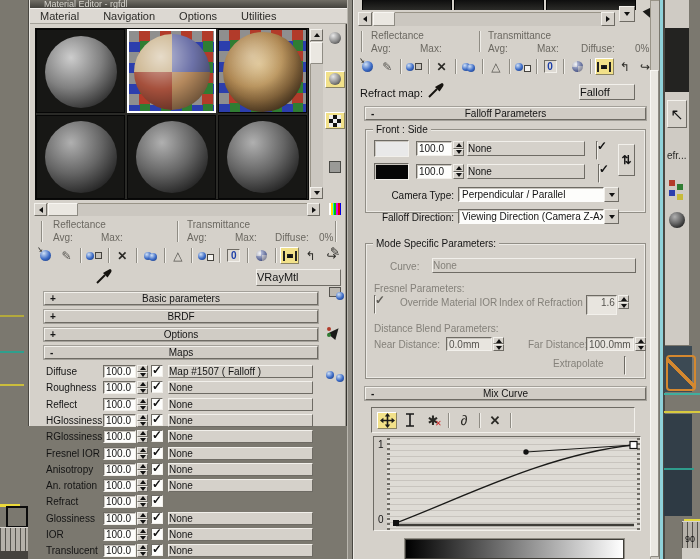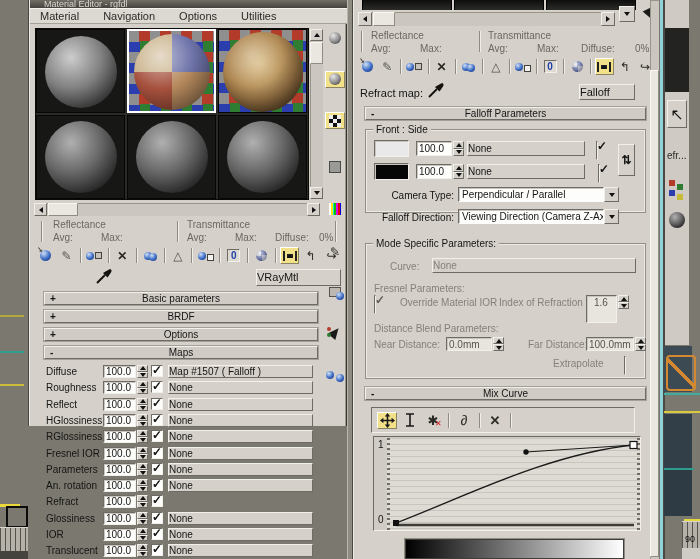--- a/index.html
+++ b/index.html
@@ -324,21 +324,21 @@
         <span class="lab">Fresnel IOR</span>
         <span class="aw well">100.0</span>
         <span class="spn">
           <b class="u"></b>
           <b class="d"></b>
         </span>
         <span class="chk on"></span>
         <span class="b btn mbtn">None</span>
       </div>
     <div class="mrow" style="top:462px">
-        <span class="lab">Parameters</span>
+        <span class="lab">Anisotropy</span>
         <span class="aw well">100.0</span>
         <span class="spn">
           <b class="u"></b>
           <b class="d"></b>
         </span>
         <span class="chk on"></span>
         <span class="b btn mbtn">None</span>
       </div>
     <div class="mrow" style="top:478px">
         <span class="lab">An. rotation</span>
@@ -541,21 +541,21 @@
 
     
     <div class="abs grp" style="left:12px;top:243px;width:281px;height:136px">
       <span class="gt">Mode Specific Parameters:</span>
       <span class="abs t10 dim" style="left:24px;top:17px">Curve:</span>
       <div class="abs b btn dim" style="left:66px;top:14px;width:204px;height:15px;line-height:13px">None</div>
       <span class="abs t10 dim" style="left:8px;top:39px">Fresnel Parameters:</span>
       <span class="abs chk on dimmed" style="left:8px;top:52px"></span>
       <span class="abs t10 dim" style="left:34px;top:53px">Override Material IOR</span>
       <span class="abs t10 dim" style="left:133px;top:53px">Index of Refraction</span>
-      <div class="abs well dwell t10" style="left:220px;top:51px;width:31px;height:28px;padding:1px 7px">1.6</div>
+      <div class="abs well dwell t10" style="left:220px;top:51px;width:31px;height:20px;padding:1px 14px">1.6</div>
       <span class="abs spn" style="left:252px;top:51px;height:14px">
           <b class="u"></b>
           <b class="d"></b>
         </span>
       <span class="abs t10 dim" style="left:8px;top:79px">Distance Blend Parameters:</span>
       <span class="abs t10 dim" style="left:8px;top:95px">Near Distance:</span>
       <div class="abs well dwell t10" style="left:80px;top:93px;width:46px;height:14px;padding:1px 2px">0.0mm</div>
       <span class="abs spn" style="left:127px;top:93px;height:14px">
           <b class="u"></b>
           <b class="d"></b>

